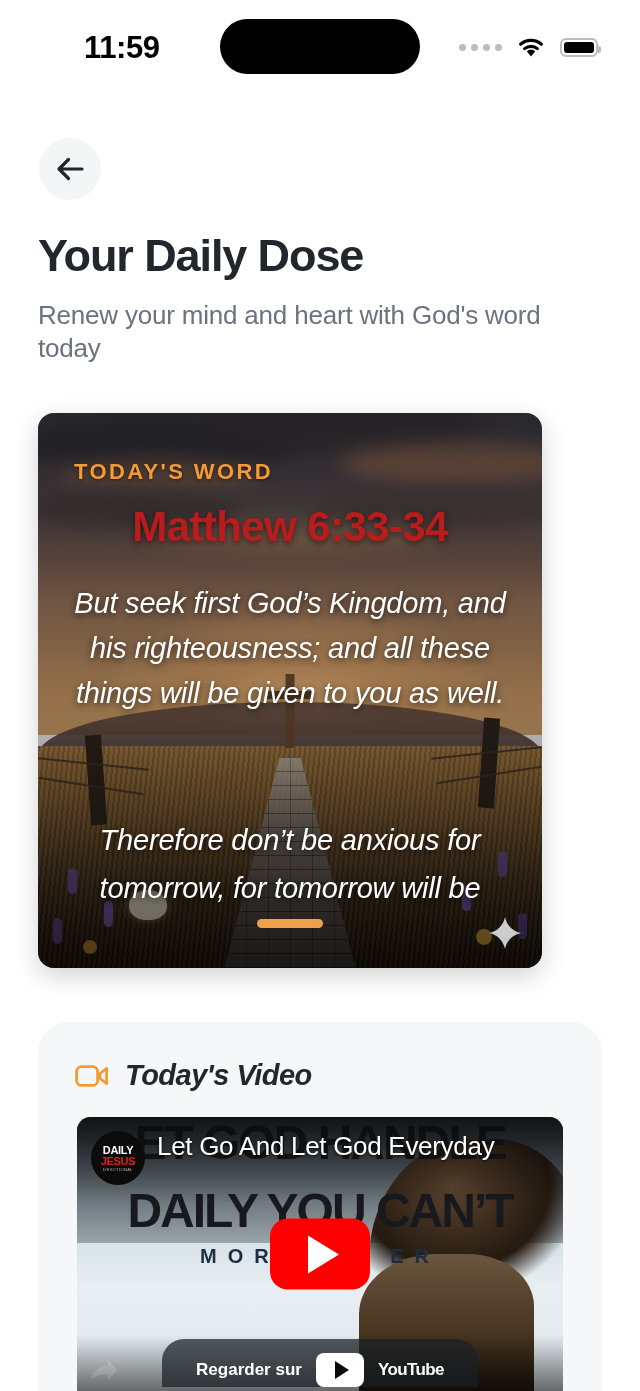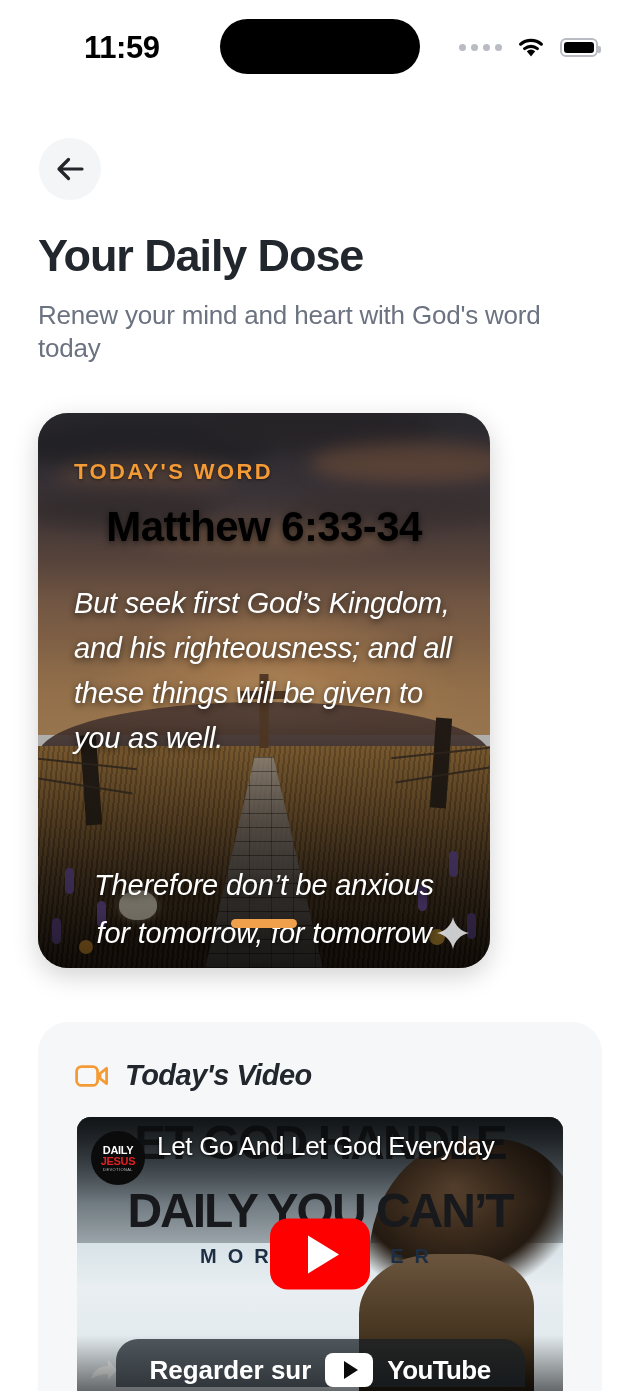--- a/index.html
+++ b/index.html
@@ -75,22 +75,22 @@
     font-size:26px;
     line-height:33px;
     color:#6b7280;
     letter-spacing:-0.2px;
   }
 
   
   .verse-card{
     position:absolute;
     left:38px; top:413px;
-    width:452px; height:555px;
-    border-radius:30px;
+    width:504px; height:555px;
+    border-radius:16px;
     overflow:hidden;
     box-shadow:0 8px 26px rgba(0,0,0,.18);
   }
   .verse-bg{ position:absolute; inset:0; }
   .verse-sky{
     position:absolute;left:0;right:0;top:0;height:58%;
     background:
       radial-gradient(ellipse 60% 55% at 52% 97%, rgba(255,205,140,.95) 0%, rgba(233,170,104,.55) 35%, rgba(120,90,70,0) 72%),
       linear-gradient(180deg,#3a3a40 0%, #4a4248 22%, #6b5348 45%, #9a7454 68%, #c69663 86%, #d9a86f 100%);
   }
@@ -160,25 +160,25 @@
     position:absolute; inset:0;
     background:linear-gradient(180deg, rgba(20,18,22,.46) 0%, rgba(25,20,18,.20) 34%, rgba(10,8,6,.40) 72%, rgba(5,4,3,.62) 100%);
   }
   .verse-inner{ position:absolute; inset:0; padding:46px 36px; }
   .todays-word{
     color:#f59b35; font-size:22px; font-weight:800; letter-spacing:2.4px;
     text-shadow:0 1px 3px rgba(0,0,0,.5);
   }
   .verse-ref{
     margin-top:18px; text-align:center;
-    color:#000000; font-size:42px; font-weight:700; letter-spacing:-0.6px;
+    color:#b91c1c; font-size:42px; font-weight:700; letter-spacing:-0.6px;
     text-shadow:0 2px 6px rgba(0,0,0,.55);
   }
   .verse-body{
-    margin-top:30px; 
+    margin-top:30px; text-align:center;
     color:#fff; font-size:29px; font-style:italic; line-height:45px;
     text-shadow:0 2px 7px rgba(0,0,0,.7);
     letter-spacing:-0.2px;
   }
   .verse-body2{
     margin-top:100px; text-align:center;
     color:#fff; font-size:29px; font-style:italic; line-height:48px;
     text-shadow:0 2px 7px rgba(0,0,0,.7);
     letter-spacing:-0.2px;
   }
@@ -291,21 +291,21 @@
     background:linear-gradient(180deg, rgba(0,0,0,0), rgba(0,0,0,.55));
     display:flex; align-items:center; justify-content:center;
   }
   .watch-btn{
     display:flex; align-items:center; gap:14px;
     background:rgba(25,32,38,.72);
     border-radius:22px 22px 0 0;
     padding:14px 34px 0 34px;
     cursor:pointer;
   }
-  .watch-btn span{ color:#fff; font-size:26px; font-weight:600; white-space:nowrap; }
+  .watch-btn span{ color:#fff; font-size:17px; font-weight:600; white-space:nowrap; }
   .yt-logo{
     width:48px;height:34px;background:#fff;border-radius:8px;
     display:flex;align-items:center;justify-content:center;
   }
   .yt-logo i{
     width:0;height:0;border-left:14px solid #0b0b0b;
     border-top:9px solid transparent;border-bottom:9px solid transparent;margin-left:4px;
   }
   .yt-word{ color:#fff; font-size:27px; font-weight:800; letter-spacing:-0.6px; }
   .share-ic{ position:absolute; left:10px; bottom:4px; }

